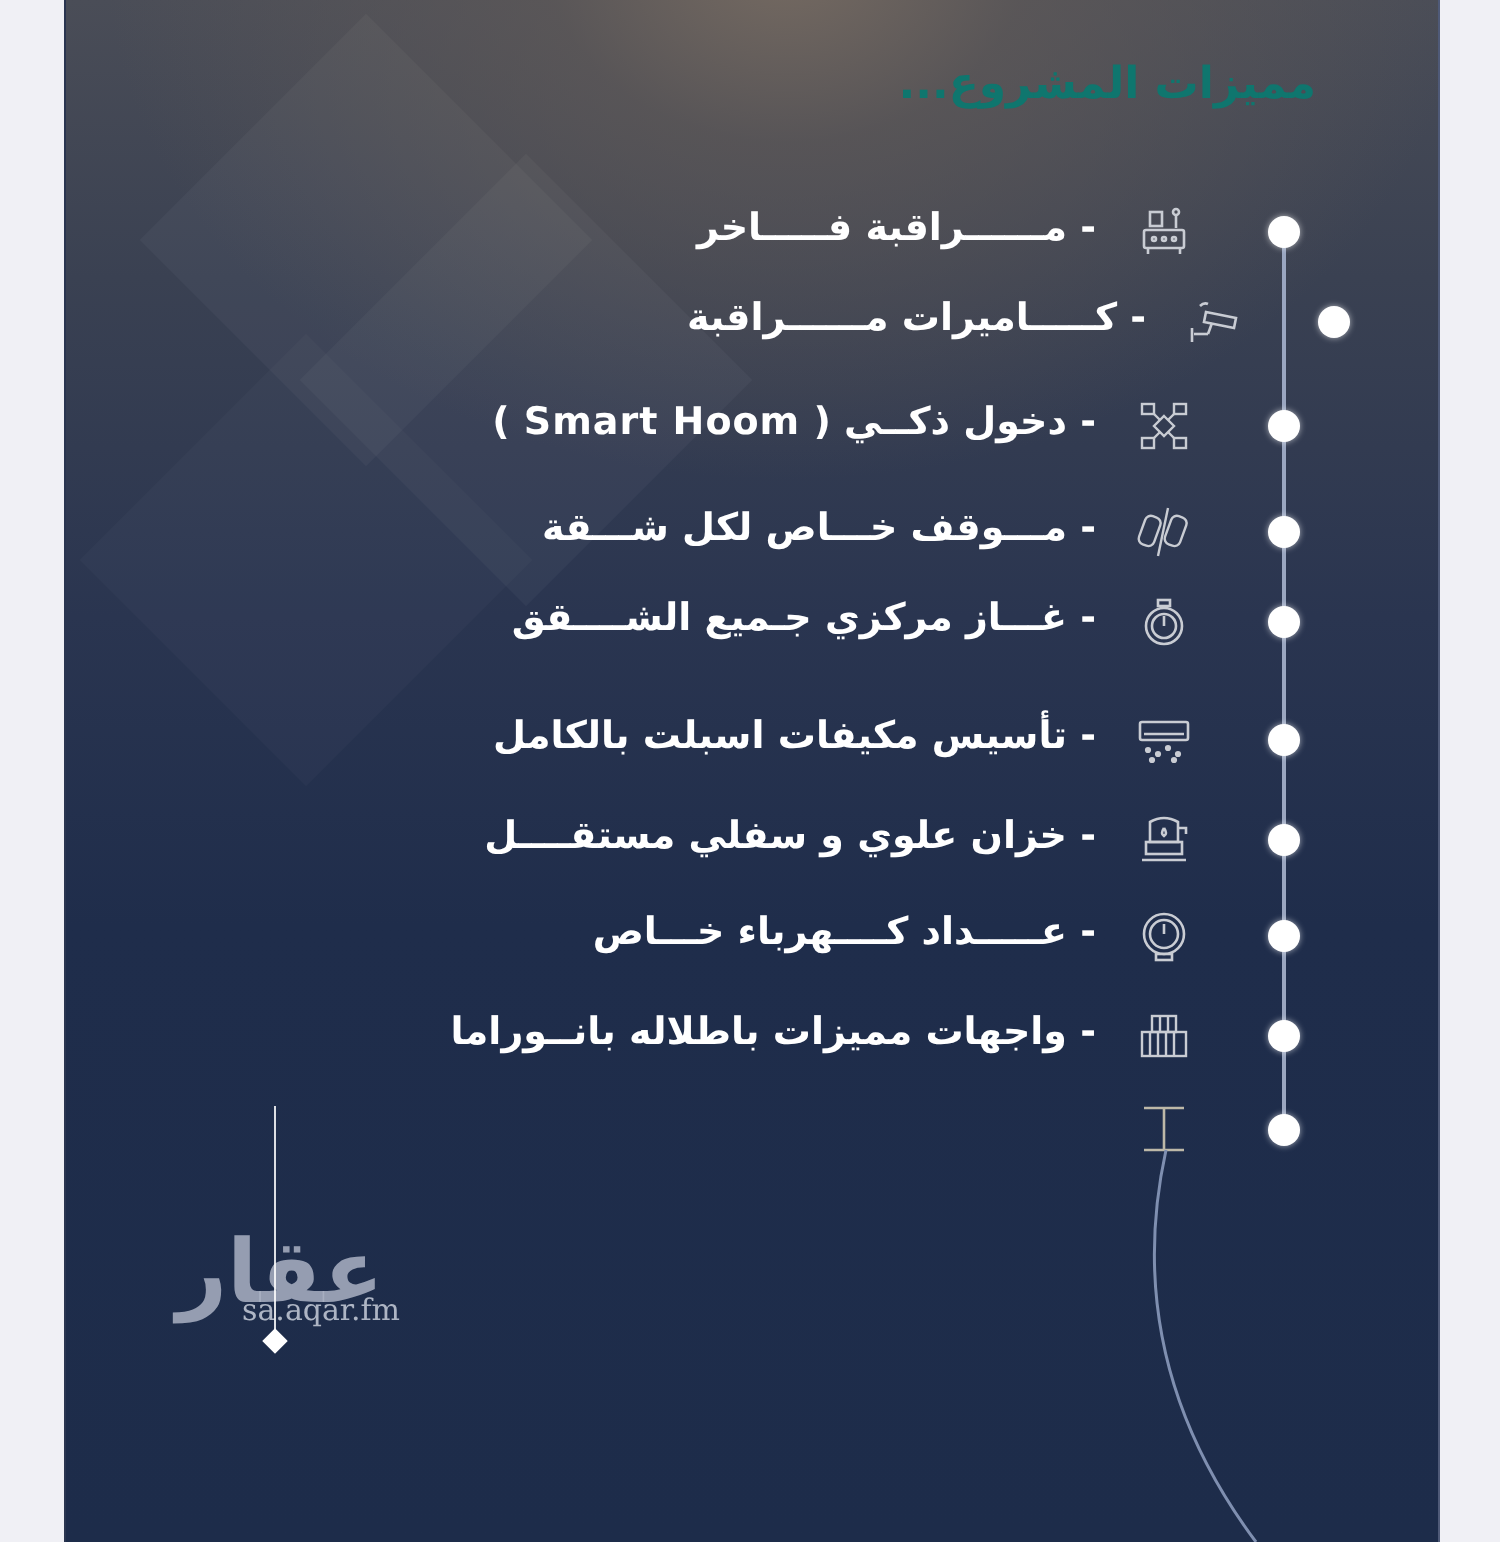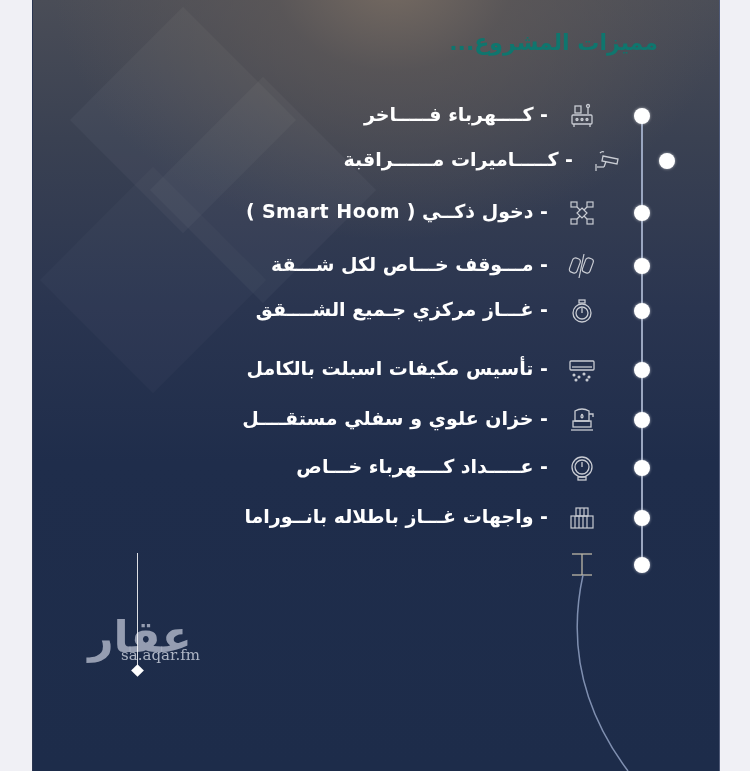--- a/index.html
+++ b/index.html
@@ -96,21 +96,21 @@
       <circle cx="9" cy="17.5" r="1"></circle>
         <circle cx="14" cy="17.5" r="1"></circle>
         <circle cx="19" cy="17.5" r="1"></circle>
       <rect x="7" y="4" width="6" height="7"></rect>
         <line x1="20" y1="5" x2="20" y2="12"></line>
         <circle cx="20" cy="4" r="1.5"></circle>
       <line x1="6" y1="22" x2="6" y2="25"></line>
         <line x1="22" y1="22" x2="22" y2="25"></line>
     </svg>
   </div>
-  <div class="label">- كــــهرباء فـــــاخر</div>
+  <div class="label">- مــــــراقبة فـــــاخر</div>
   <div class="dot"></div>
 </div>
 
 <div class="row" style="top:146px;margin-left:25px;">
   <div class="icon">
     <svg viewBox="0 0 28 28" fill="none" stroke="currentColor" stroke-width="1.3">
       <path d="M10 9 L25 12 L24 17 L9 14 Z"></path>
       <line x1="13" y1="14.5" x2="11" y2="20"></line>
         <line x1="11" y1="20" x2="4" y2="20"></line>
       <line x1="3" y1="17" x2="3" y2="24"></line>
@@ -214,21 +214,21 @@
       <rect x="8" y="4" width="12" height="8"></rect>
       <rect x="3" y="12" width="22" height="12"></rect>
       <line x1="7" y1="12" x2="7" y2="24"></line>
         <line x1="11" y1="12" x2="11" y2="24"></line>
       <line x1="15" y1="12" x2="15" y2="24"></line>
         <line x1="19" y1="12" x2="19" y2="24"></line>
       <line x1="12" y1="4" x2="12" y2="12"></line>
         <line x1="16" y1="4" x2="16" y2="12"></line>
     </svg>
   </div>
-  <div class="label">- واجهات غـــاز باطلاله بانــوراما</div>
+  <div class="label">- واجهات مميزات باطلاله بانــوراما</div>
   <div class="dot"></div>
 </div>
 
 <div class="row" style="top:550px;">
   <div class="icon">
     <svg viewBox="0 0 28 28" fill="none" stroke="#bdb8a8" stroke-width="1.3">
       <line x1="4" y1="3" x2="24" y2="3"></line>
       <line x1="14" y1="3" x2="14" y2="24"></line>
       <line x1="4" y1="24" x2="24" y2="24"></line>
     </svg>

